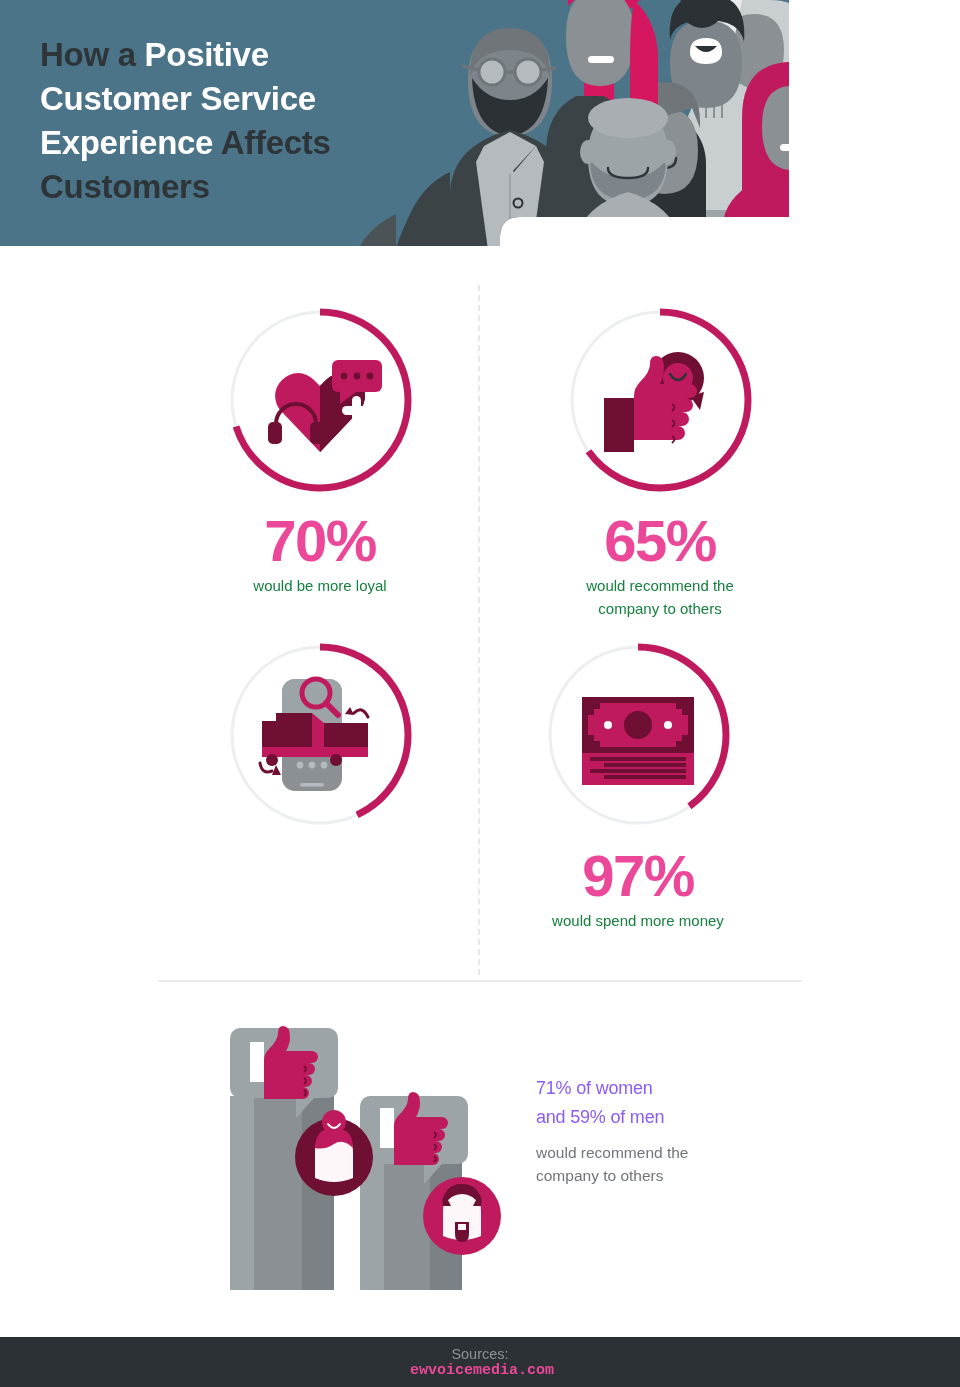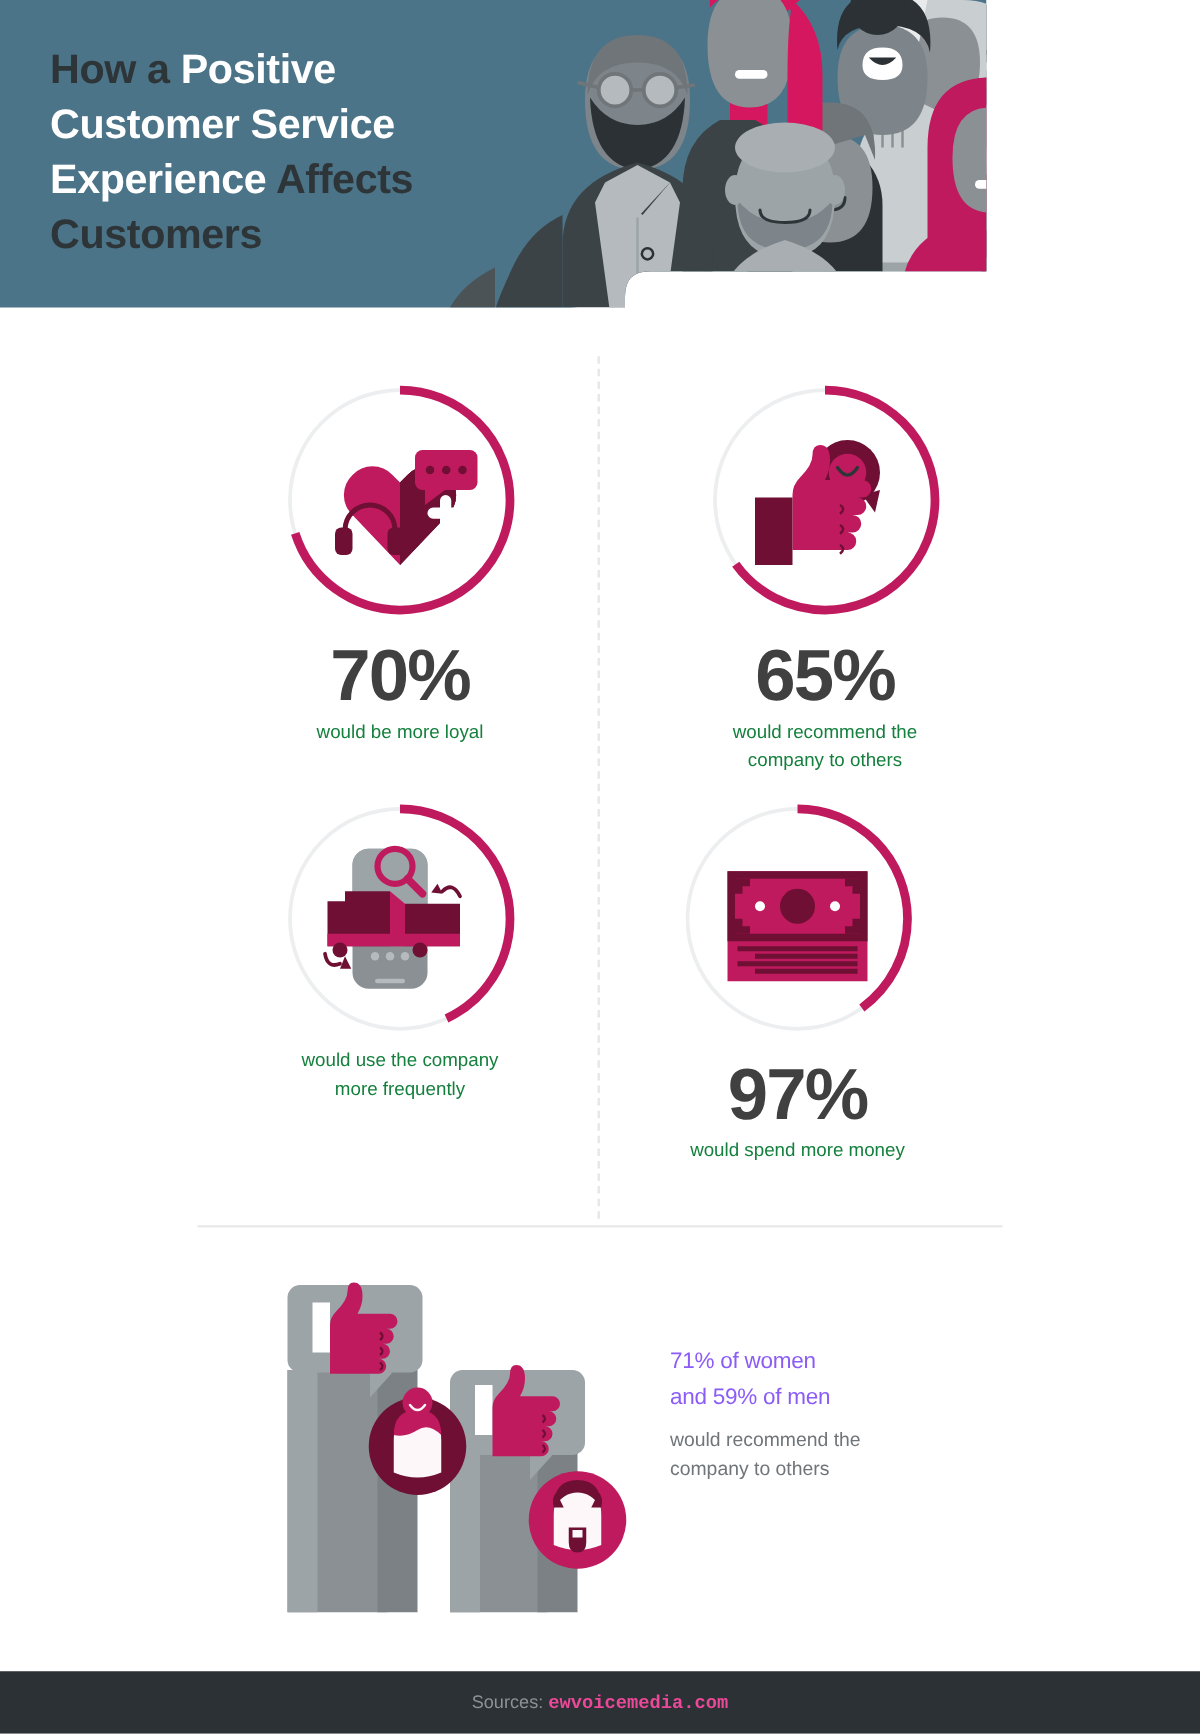--- a/index.html
+++ b/index.html
@@ -43,21 +43,21 @@
   }
   .hline {
     position:absolute; left:158px; top:980px; width:644px; height:2px;
     background:#e9eaeb;
   }
 
   
   .stat { position:absolute; width:320px; text-align:center; }
   .stat .ring-wrap { position:relative; width:200px; height:200px; margin:0 auto; }
   .stat .num {
-    font-size:58px; font-weight:bold; color:#404040;
+    font-size:58px; font-weight:bold; color:#ec4899;
     letter-spacing:-1.5px; line-height:62px; margin-top:10px;
   }
   .stat .cap {
     font-size:15px; color:#15803d; line-height:23px; margin-top:2px;
     font-weight:normal;
   }
 
   #cell-70 { left:160px; top:300px; }
   #cell-65 { left:500px; top:300px; }
   #cell-43 { left:160px; top:635px; }
@@ -71,21 +71,21 @@
     letter-spacing:-0.2px;
   }
   .bottom-text .sub {
     font-size:15.5px; color:#6f7579; line-height:23px; margin-top:9px;
   }
 
   
   .footer {
     position:absolute; left:0; top:1337px; width:960px; height:50px;
     background:#2b3134;
-    display:flex; align-items:center; justify-content:center;
+    display:flex; align-items:center; justify-content:center;flex-direction:column;
   }
   .footer .lbl { color:#8d9296; font-size:14.5px; }
   .footer .dom { color:#ec4899; font-size:15px; font-weight:bold; margin-left:4px;font-family:Liberation Mono, monospace; }
 </style>
 </head>
 <body>
 
 <div class="header">
   <div class="header-bg-left"></div>
   <div class="header-bg-right"></div>
@@ -263,24 +263,20 @@
         <rect x="42" y="112" width="106" height="10" fill="#c01a5e"></rect>
         <circle cx="52" cy="125" r="6" fill="#6e0f33"></circle>
         <circle cx="116" cy="125" r="6" fill="#6e0f33"></circle>
 
         <path d="M148,82 q-6,-12 -14,-4" fill="none" stroke="#6e0f33" stroke-width="3" stroke-linecap="round"></path>
         <path d="M130,72 l4,8 l-9,-1 z" fill="#6e0f33"></path>
         <path d="M40,128 q2,12 12,8" fill="none" stroke="#6e0f33" stroke-width="3" stroke-linecap="round"></path>
         <path d="M56,130 l-4,10 l9,0 z" fill="#6e0f33"></path>
       </g>
     </svg>
-  </div>
-  <div class="cap">
-    <span>would use the company</span><br>
-    <span>more frequently</span>
   </div>
 </div>
 
 <div class="stat" id="cell-40">
   <div class="ring-wrap">
     <svg viewBox="0 0 200 200" width="200" height="200">
       <circle cx="100" cy="100" r="88" fill="none" stroke="#eceeef" stroke-width="3"></circle>
       <circle cx="100" cy="100" r="88" fill="none" stroke="#c01a5e" stroke-width="7" stroke-dasharray="221.2 718.8" stroke-linecap="butt" transform="rotate(-90 100 100)"></circle>
       <g>
         <rect x="44" y="62" width="112" height="88" fill="#c01a5e"></rect>

